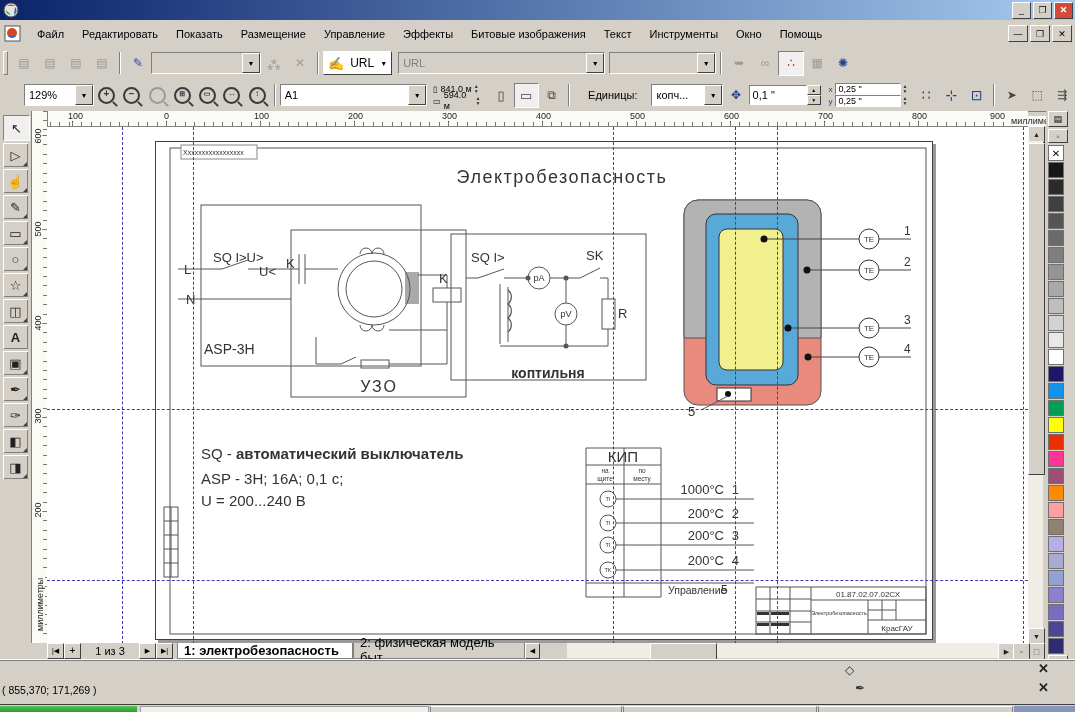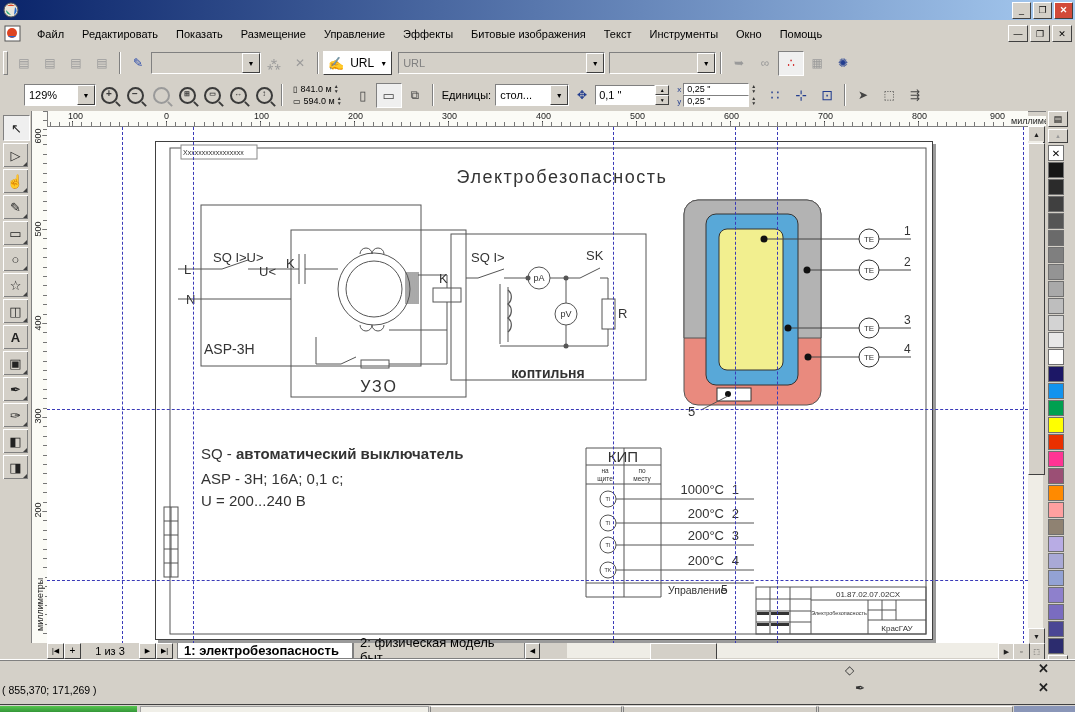--- a/index.html
+++ b/index.html
@@ -197,20 +197,24 @@
     <div class="tb-btn flat ctr sunken" style="width:23px;height:21px">
         <span class="mag" style="font-size:7px">▭</span>
       </div>
     <div class="tb-btn flat ctr">
         <span class="mag" style="font-size:8px">↔</span>
       </div>
     <div class="tb-btn flat ctr">
         <span class="mag" style="font-size:8px">↕</span>
       </div>
     <div class="sep"></div>
+    <div class="combo" style="width:150px">
+      <div class="val">A1</div>
+      <div class="arr">▼</div>
+    </div>
     <div class="spin2" style="margin-left:6px">
       <div class="row">
         <span style="font-size:8px">▯</span>
         <span style="margin-left:3px">841.0 м</span>
         <span class="spin-ar">
             <span>▲</span>
             <span>▼</span>
           </span>
       </div>
       <div class="row">
@@ -219,23 +223,23 @@
         <span class="spin-ar">
             <span>▲</span>
             <span>▼</span>
           </span>
       </div>
     </div>
     <div class="tb-btn flat ctr" style="margin-left:8px;font-size:13px">▯</div>
     <div class="tb-btn pressed ctr" style="font-size:13px">▭</div>
     <div class="tb-btn flat ctr">⧉</div>
     <div class="sep"></div>
-    <span style="margin:0 4px">Единицы:</span>
+    <span style="margin:0 14px">Единицы:</span>
     <div class="combo" style="width:72px">
-      <div class="val">стол...</div>
+      <div class="val">копч...</div>
       <div class="arr">▼</div>
     </div>
     <div class="tb-btn flat ctr" style="color:#223d8f">✥</div>
     <div class="field" style="width:52px">0,1 "</div>
     <div class="updown">
         <div>▲</div>
         <div>▼</div>
       </div>
     <div class="spin2" style="margin-left:8px">
       <div class="row">

